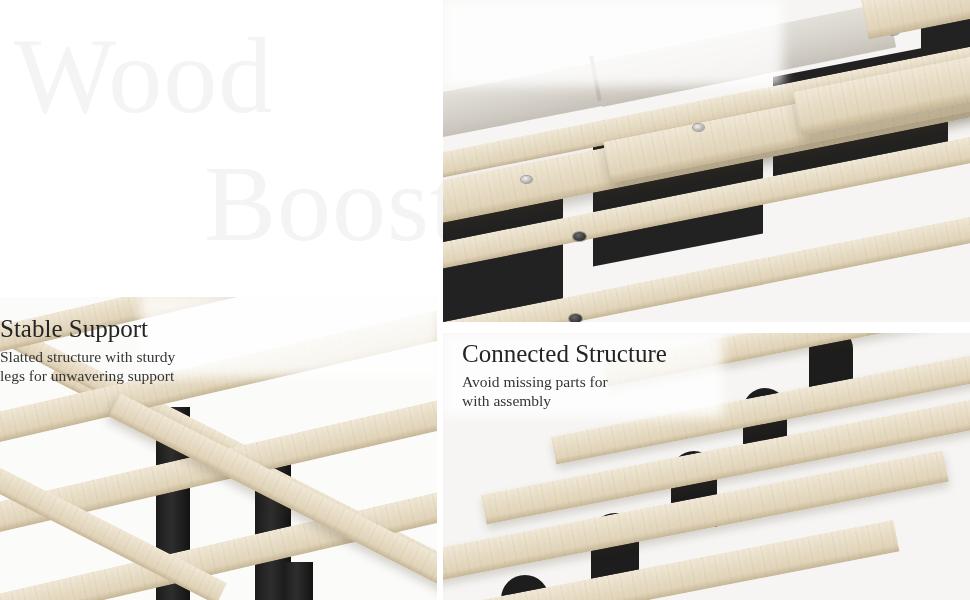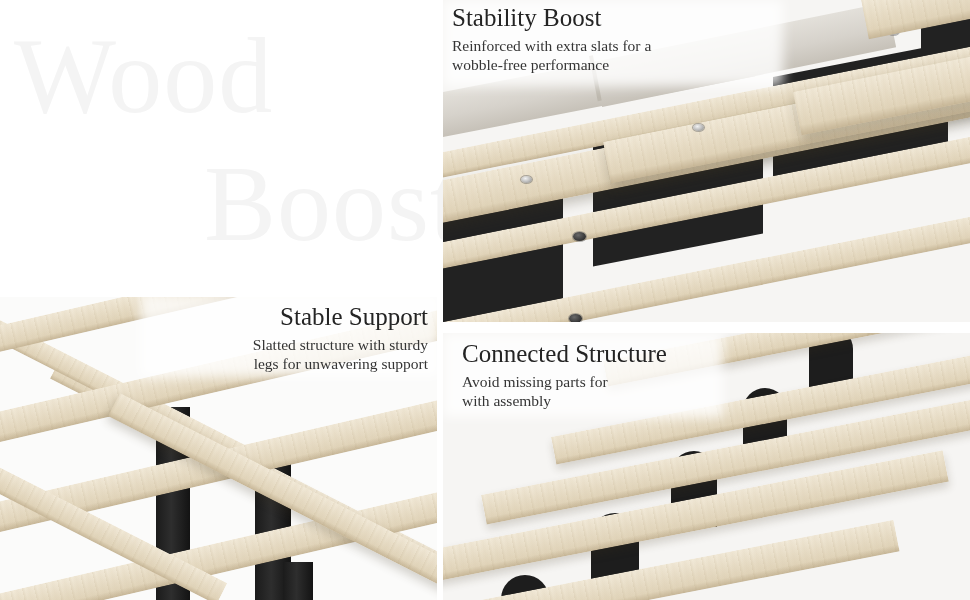--- a/index.html
+++ b/index.html
@@ -116,23 +116,23 @@
     font-size: 15.5px;
     line-height: 1.22;
     margin-top: 4px;
     white-space: pre-line;
   }
 
   #text-stability { left: 452px; top: 4px; }
   #text-connected { left: 452px; top: 340px; margin-left: 10px; }
 
   #text-support {
-    left: 0; top: 303px;
+    left: 0; top: 315px;
     width: 437px;
-    text-align: right;
+    text-align: left;
     padding-right: 9px;
   }
   #text-support .heading { display: block; }
   #text-support .subtext { display: block; }
 
   .text-scrim {
     position: absolute;
     background: rgba(255,255,255,0.80);
     filter: blur(6px);
   }
@@ -174,25 +174,20 @@
 
       <div class="slat" style="left:418px; top:0px; width:200px; height:40px; transform:rotate(-11.3deg); transform-origin:left top;"></div>
 
       <div class="screw" style="left:130px; top:232px; width:13px; height:9px; background:radial-gradient(ellipse at 40% 35%, #6a6a6a 0%, #3a3a3a 60%, #1f1f1f 100%);"></div>
       <div class="screw" style="left:126px; top:314px; width:13px; height:9px; background:radial-gradient(ellipse at 40% 35%, #6a6a6a 0%, #3a3a3a 60%, #1f1f1f 100%);"></div>
     </div>
 
     <div class="text-scrim" style="left:0; top:0; width:340px; height:86px;"></div>
   </div>
 
-  <div class="overlay-text" id="text-stability">
-    <div class="heading">Stability Boost</div>
-    <div class="subtext">Reinforced with extra slats for a
-wobble-free performance</div>
-  </div>
 
   <div class="panel" id="panel-support">
     <div class="scene" style="background:#fbfbfa;">
 
       <div class="metal" style="left:156px; top:110px; width:34px; height:210px;"></div>
       <div class="metal" style="left:255px; top:158px; width:36px; height:165px;"></div>
       <div class="metal" style="left:283px; top:265px; width:30px; height:45px;"></div>
 
       <div class="slat" style="left:60px; top:62px; width:440px; height:22px; transform:rotate(27deg); transform-origin:left top;"></div>
       <div class="slat" style="left:-10px; top:18px; width:300px; height:20px; transform:rotate(27deg); transform-origin:left top;"></div>

